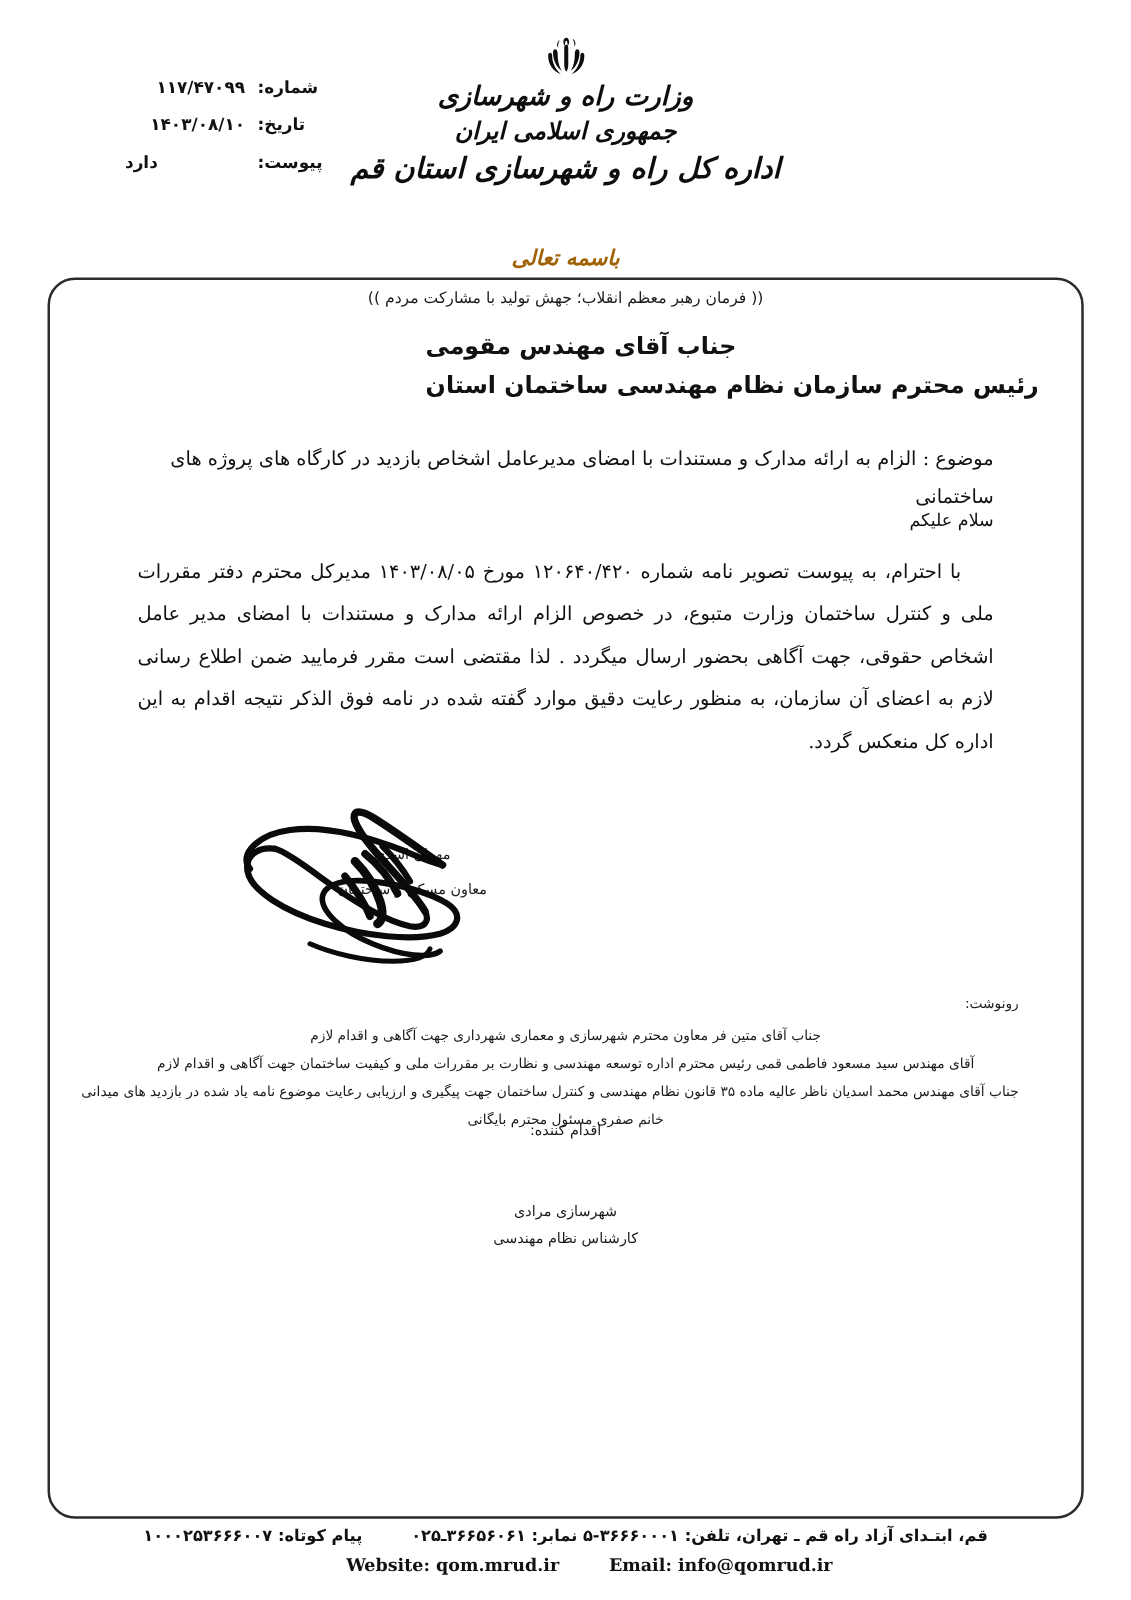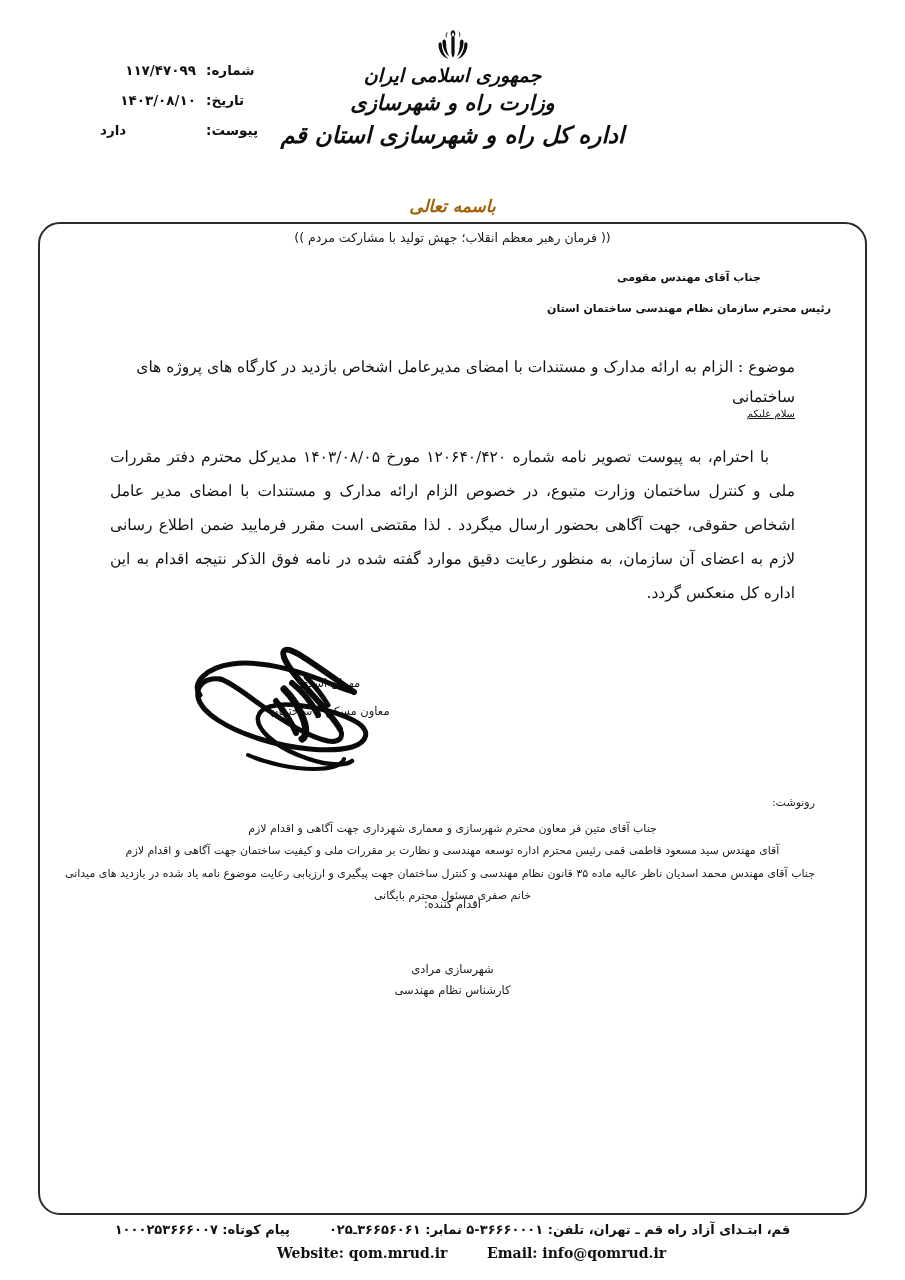--- a/index.html
+++ b/index.html
@@ -130,44 +130,43 @@
     right: 0;
     text-align: center;
     font-size: 12.5px;
     color: #1a1a1a;
   }
 
   .addressee {
     position: absolute;
     top: 40px;
     right: 36px;
-    text-align: center;
-    font-weight: bold;
-    font-size: 11px;
+    text-align: left;
+    font-weight: bold;
+    font-size: 19px;
     line-height: 31px;
   }
 
   .subject {
     position: absolute;
     top: 130px;
     right: 72px;
     left: 72px;
     font-family: "DejaVu Serif", "Liberation Serif", serif;
     font-size: 15.5px;
     line-height: 30px;
     text-align: right;
   }
 
   .greeting {
     position: absolute;
     top: 186px;
     right: 72px;
     font-family: "DejaVu Serif", "Liberation Serif", serif;
-    font-size: 10px;
-    text-decoration: underline;
+    font-size: 14px;
   }
 
   .body-text {
     position: absolute;
     top: 218px;
     right: 72px;
     left: 72px;
     font-family: "DejaVu Serif", "Liberation Serif", serif;
     font-size: 15.5px;
     line-height: 34px;
@@ -270,22 +269,22 @@
         <path d="M22 44 c-2 0 -3.5 2 -3.5 5 c0 16 10 28 22 32 c-9 -8 -15 -20 -15 -32 c0 -3 -1.5 -5 -3.5 -5 z"></path>
         <path d="M78 44 c-2 0 -3.5 2 -3.5 5 c0 12 -6 24 -15 32 c12 -4 22 -16 22 -32 c0 -3 -1.5 -5 -3.5 -5 z"></path>
         <path d="M36 24 c-1.5 2 -2.5 5 -2.5 8 c0 2 .5 4 1.5 5 c0 -5 .5 -9 1.5 -11 z" opacity="0"></path>
         <path d="M38 22 c0 0 -4 3 -4 8 c0 2 1 4 2 5 c-.5 -5 .5 -9 2 -11 z"></path>
         <path d="M62 22 c1.5 2 2.5 6 2 11 c1 -1 2 -3 2 -5 c0 -5 -4 -8 -4 -8 z"></path>
       </g>
     </svg>
   </div>
 
   <div class="org-lines">
+    <div class="org-line org-line-2">وزارت راه و شهرسازی</div>
     <div class="org-line org-line-1">جمهوری اسلامی ایران</div>
-    <div class="org-line org-line-2">وزارت راه و شهرسازی</div>
     <div class="org-line org-line-3">اداره کل راه و شهرسازی استان قم</div>
   </div>
 
   <div class="basmala">باسمه تعالی</div>
 
   <div class="meta-block">
     <div class="meta-row">
       <span class="meta-label">شماره:</span>
       <span class="meta-value">۱۱۷/۴۷۰۹۹</span>
     </div>

